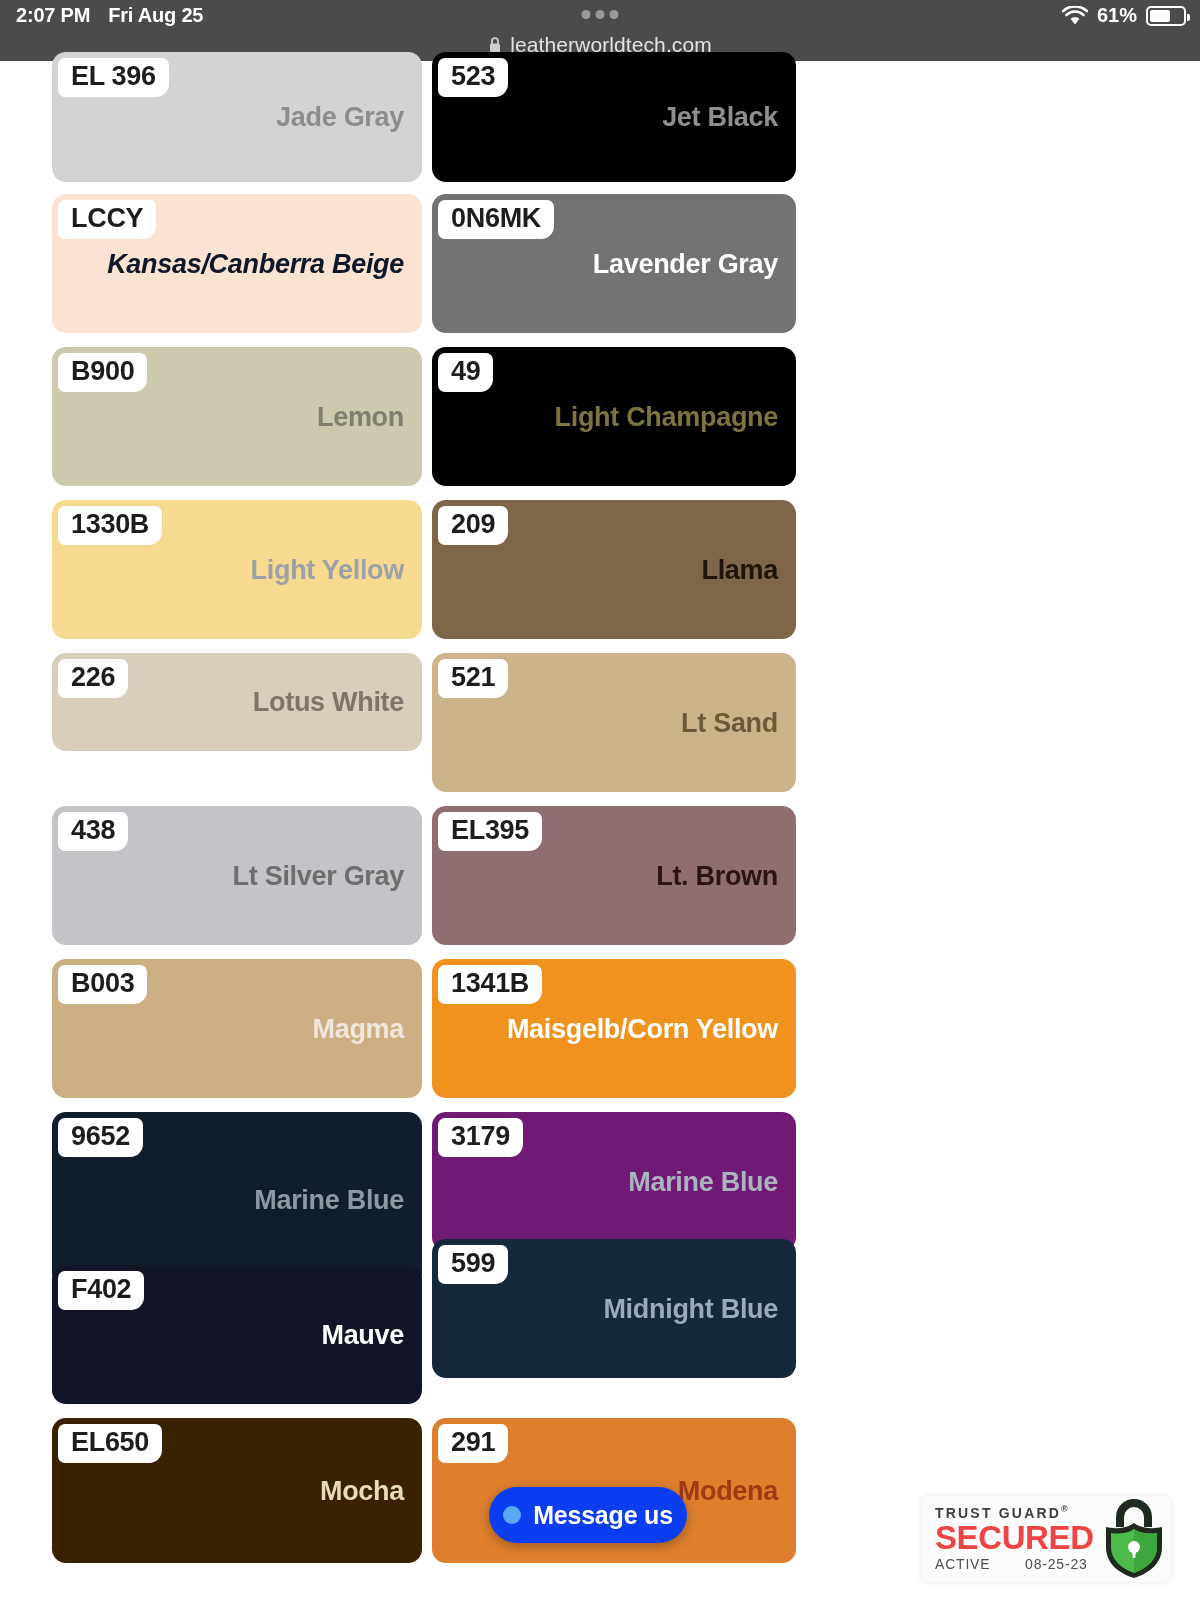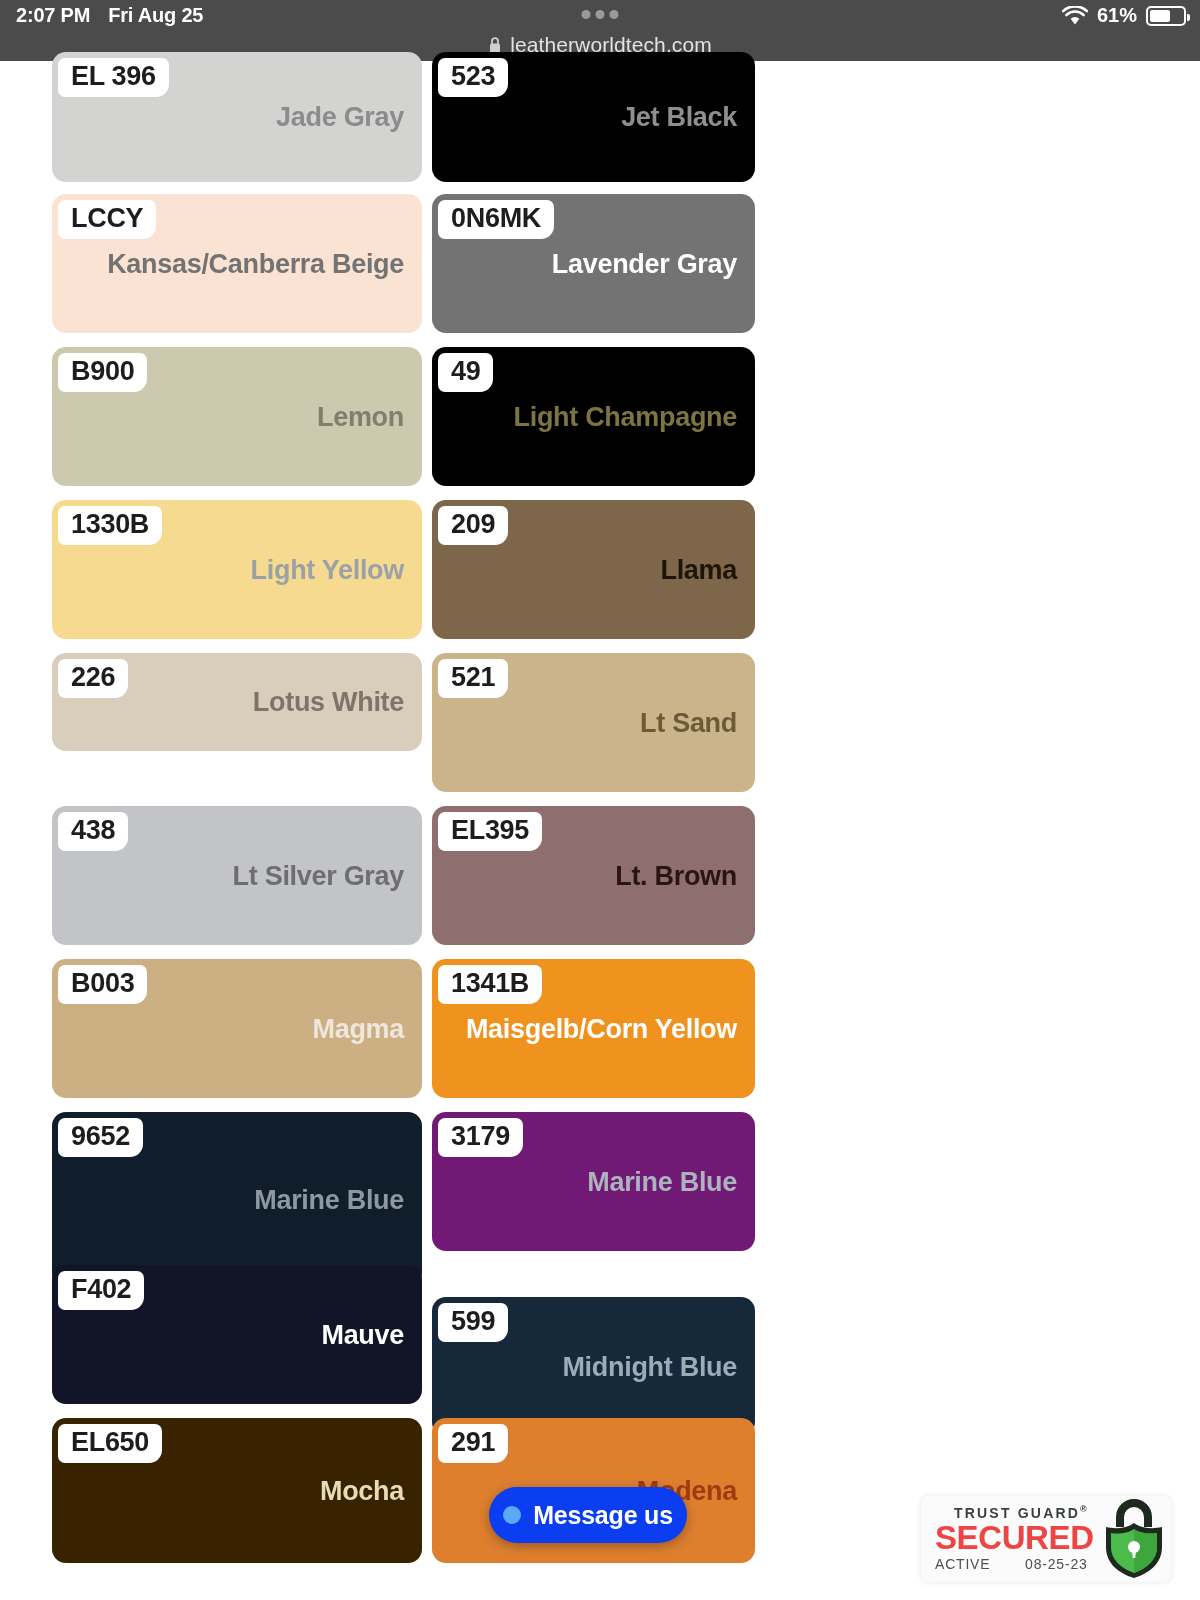--- a/index.html
+++ b/index.html
@@ -111,21 +111,21 @@
     left: 0;
     width: 1200px;
     height: 1539px;
   }
   .card {
     position: absolute;
     border-radius: 14px;
     overflow: visible;
   }
   .card.col-left  { left: 52px;  width: 370px; }
-  .card.col-right { left: 432px; width: 323px; }
+  .card.col-right { left: 432px; width: 364px; }
 
   .badge {
     position: absolute;
     top: 6px; left: 6px;
     background: #ffffff;
     color: #1d1d1d;
     font-size: 27px;
     font-weight: bold;
     letter-spacing: -0.3px;
     padding: 3px 13px 5px 13px;
@@ -190,21 +190,20 @@
     flex: 1;
     padding-left: 14px;
     padding-right: 4px;
   }
   .tg-top {
     font-size: 14px;
     font-weight: bold;
     letter-spacing: 2.2px;
     color: #3a3f42;
     line-height: 1.1;
-    margin-left: 19px;
   }
   .tg-top sup { font-size: 9px; letter-spacing: 0; }
   .tg-main {
     font-size: 33px;
     font-weight: bold;
     letter-spacing: -0.4px;
     color: #ef4444;
     line-height: 1.05;
   }
   .tg-bottom {
@@ -261,21 +260,21 @@
     <div class="card col-left" style="top: -9px; height: 130px; background: rgb(211, 211, 209);">
       <div class="badge">EL 396</div>
       <div class="cname" style="color: rgb(140, 140, 140);">Jade Gray</div>
     </div>
     <div class="card col-right" style="top: -9px; height: 130px; background: rgb(0, 0, 0);">
       <div class="badge">523</div>
       <div class="cname" style="color: rgb(143, 143, 143);">Jet Black</div>
     </div>
     <div class="card col-left" style="top: 133px; height: 139px; background: rgb(250, 227, 210);">
       <div class="badge">LCCY</div>
-      <div class="cname" style="color: #737373;">Kansas/Canberra Beige</div>
+      <div class="cname" style="color: #0f172a; font-style: italic;">Kansas/Canberra Beige</div>
     </div>
     <div class="card col-right" style="top: 133px; height: 139px; background: #737373;">
       <div class="badge">0N6MK</div>
       <div class="cname" style="color: rgb(255, 255, 255);">Lavender Gray</div>
     </div>
     <div class="card col-left" style="top: 286px; height: 139px; background: rgb(204, 201, 175);">
       <div class="badge">B900</div>
       <div class="cname" style="color: rgb(127, 127, 110);">Lemon</div>
     </div>
     <div class="card col-right" style="top: 286px; height: 139px; background: #000000;">
@@ -319,21 +318,21 @@
       <div class="cname" style="color: rgb(141, 152, 163);">Marine Blue</div>
     </div>
     <div class="card col-right" style="top: 1051px; height: 139px; background: #701a75;">
       <div class="badge">3179</div>
       <div class="cname" style="color: rgb(170, 180, 189);">Marine Blue</div>
     </div>
     <div class="card col-left" style="top: 1204px; height: 139px; background: rgb(18, 20, 40);">
       <div class="badge">F402</div>
       <div class="cname" style="color: rgb(255, 255, 255);">Mauve</div>
     </div>
-    <div class="card col-right" style="top: 1236px; height: 139px; background: rgb(22, 41, 58);">
+    <div class="card col-right" style="top: 1178px; height: 139px; background: rgb(22, 41, 58);">
       <div class="badge">599</div>
       <div class="cname" style="color: rgb(156, 171, 184);">Midnight Blue</div>
     </div>
     <div class="card col-left" style="top: 1357px; height: 145px; background: rgb(56, 34, 0);">
       <div class="badge">EL650</div>
       <div class="cname" style="color: rgb(232, 220, 182);">Mocha</div>
     </div>
     <div class="card col-right" style="top: 1357px; height: 145px; background: rgb(222, 127, 46);">
       <div class="badge">291</div>
       <div class="cname" style="color: rgb(160, 58, 20);">Modena</div>

